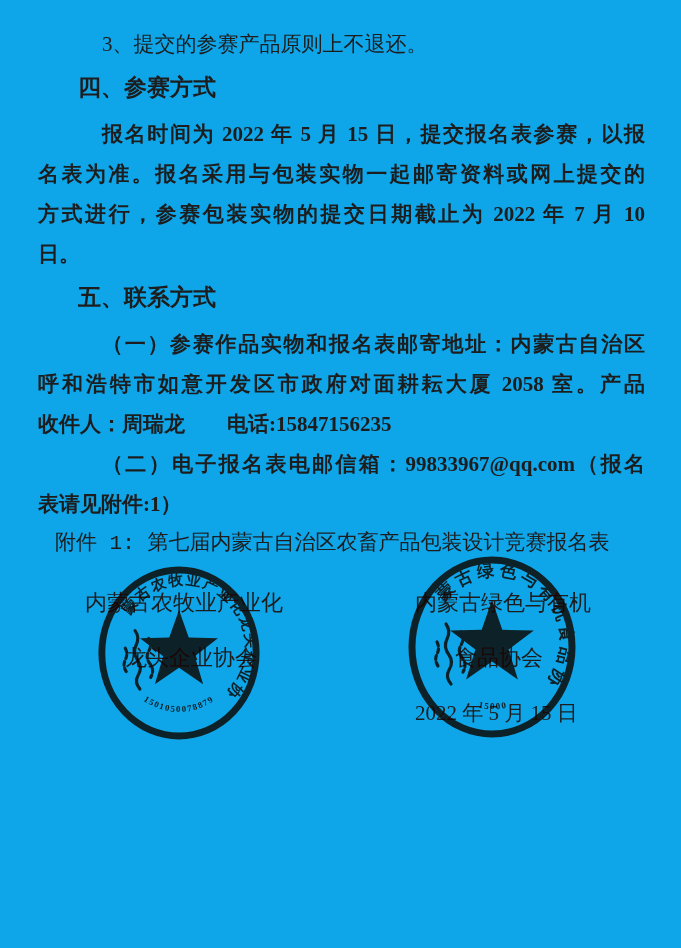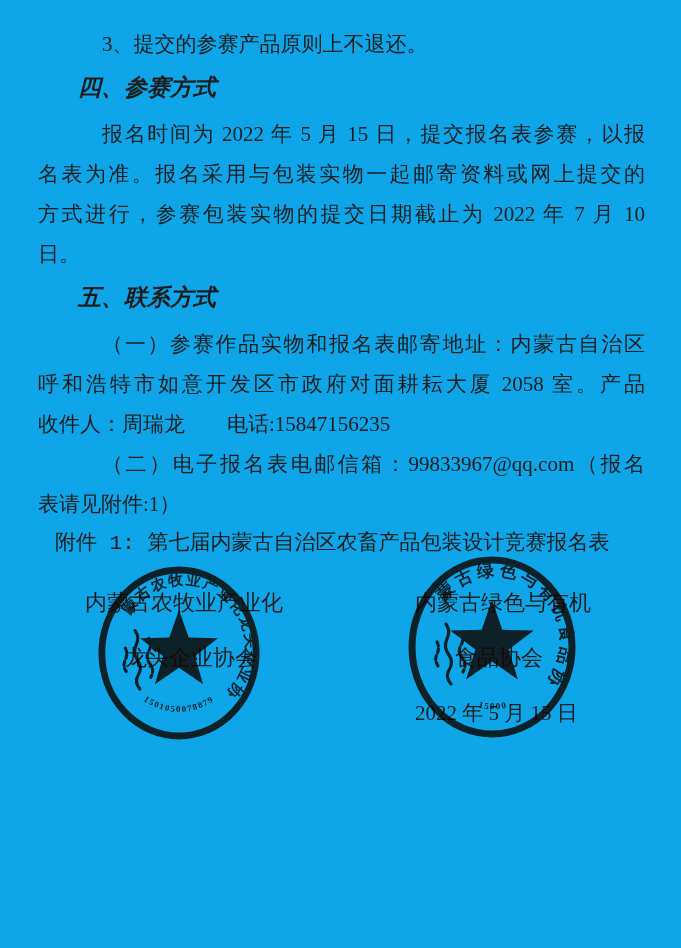--- a/index.html
+++ b/index.html
@@ -8,22 +8,22 @@
     width:681px;height:948px;
     margin:0 auto;
     background:#0ea5e9;
     overflow:hidden;
     font-family:"Liberation Serif","DejaVu Serif",serif;
     color:#1d1d1d;
   }
   .doc{padding:24px 36px 0 38px;font-size:21px;line-height:40px;}
   .line{white-space:pre-wrap;}
   .item{text-indent:64px;}
-  .heading{font-size:23px;font-weight:bold;text-indent:40px;line-height:40px;margin:4px 0 0 0;font-style:italic;}
-  .para{margin-top:6px;}
+  .heading{font-size:23px;font-weight:bold;text-indent:40px;line-height:40px;margin:4px 0 0 0;}
+  .para{margin-top:6px;font-weight:bold;}
   .para .tline{text-align:justify;text-align-last:justify;white-space:pre-wrap;}
   .para .tline.last{text-align-last:left;}
   .para .tline:first-child{text-indent:64px;}
   .para.tight{margin-top:0;}
   .person{text-indent:122px;margin-top:0;}
   .attach{text-indent:17px;margin-top:0;font-family:Liberation Mono, monospace;}
   .signature{position:relative;height:178px;margin-top:0;}
   .sig{position:absolute;font-size:22px;line-height:24px;z-index:1;}
   .sig .org{white-space:pre;}
   .sig.left{left:47px;top:27px;}

